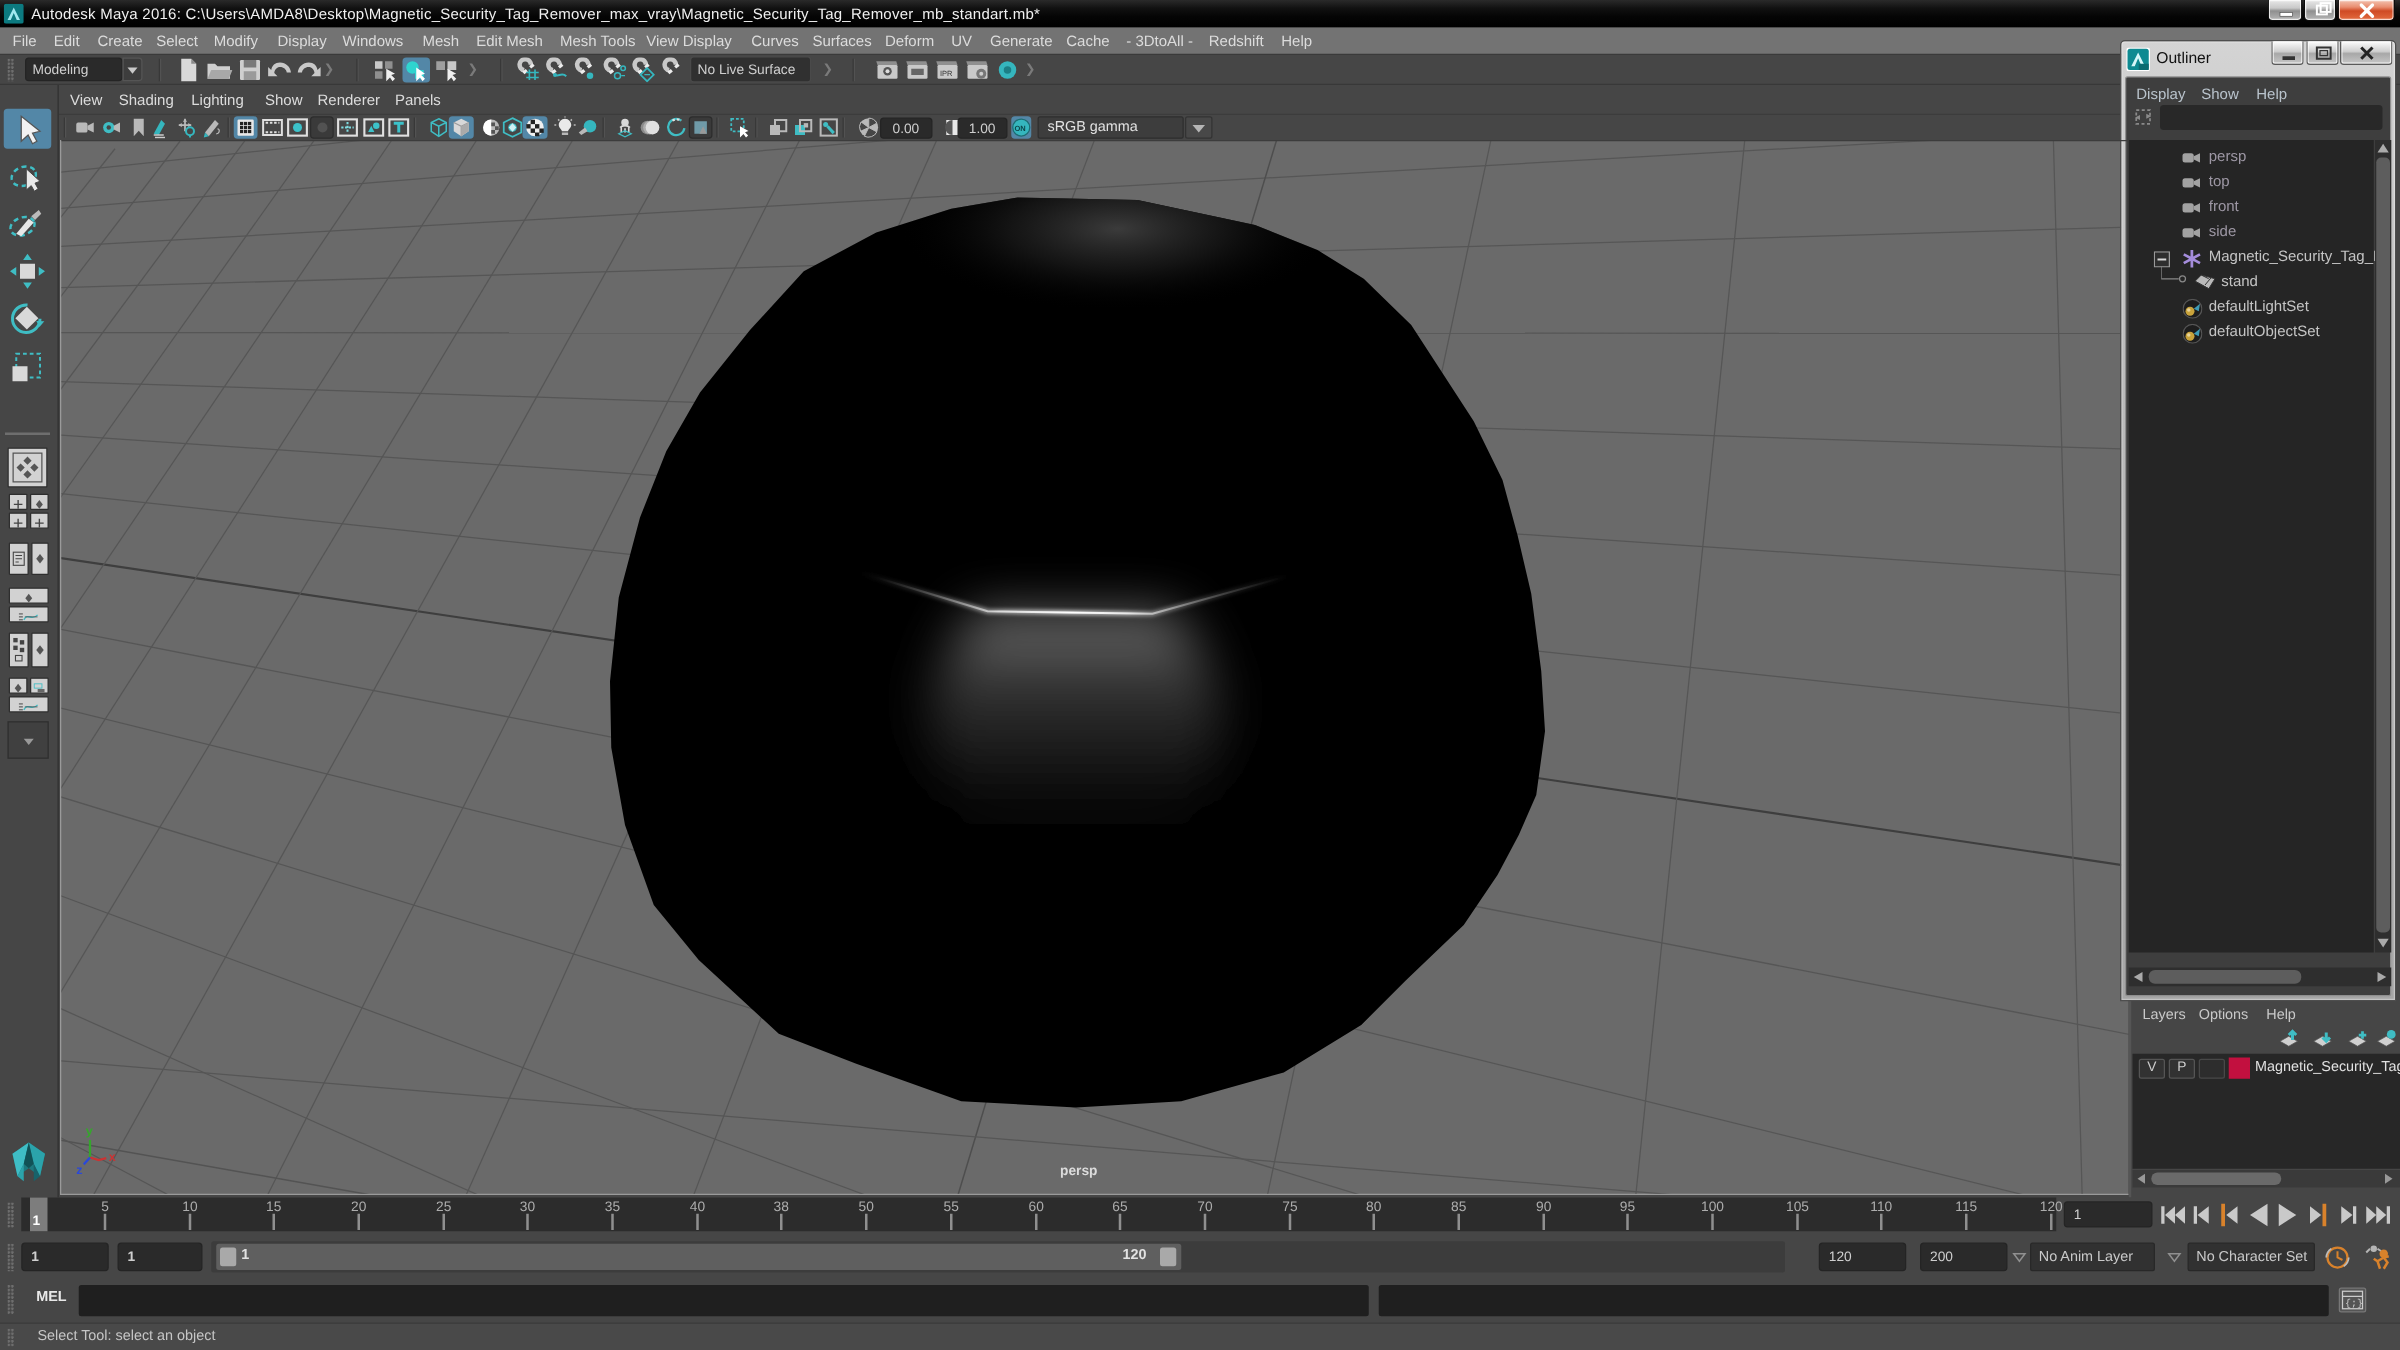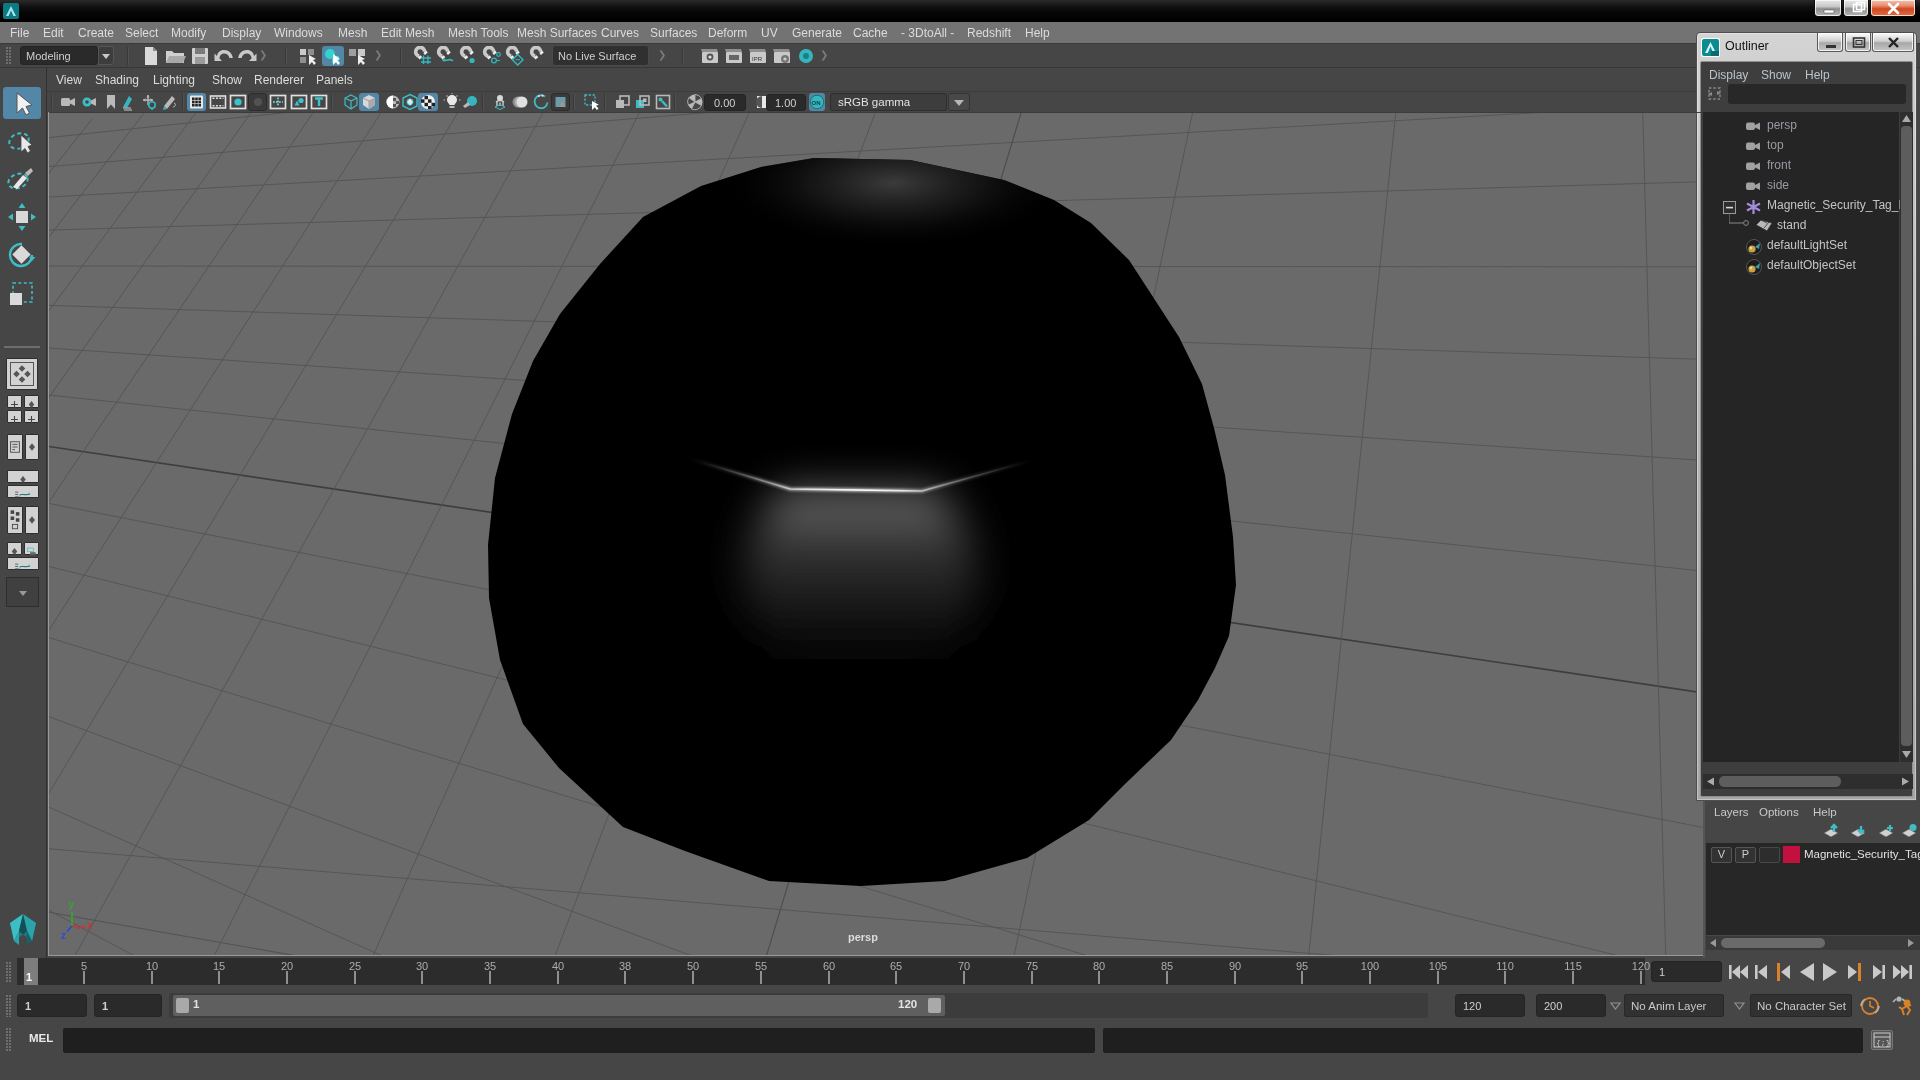--- a/index.html
+++ b/index.html
@@ -63,20 +63,21 @@
 #helpline { left:0; top:1058px; width:1920px; height:22px; background:#494949; border-top:1px solid #3a3a3a;
   font-size:11.5px; color:#c6c6c6; }
 .pbtn { position:absolute; top:0; height:22px; }
 </style></head><body>
 <div id="root">
 <div id="titlebar" class="abs">
       <svg class="abs" style="left:3px;top:3px" width="16" height="16">
         <rect width="16" height="16" rx="2" fill="#0c7a80"></rect>
         <path d="M3 13 L8 3 L13 13 L10.4 13 L8 7.4 L5.6 13 Z" fill="#9fe8ef"></path>
       </svg>
+      <span class="ttext">Autodesk Maya 2016: C:\Users\AMDA8\Desktop\Magnetic_Security_Tag_Remover_max_vray\Magnetic_Security_Tag_Remover_mb_standart.mb*</span>
       <div class="wbtn" style="left:1814px;width:28px;">
         <svg width="28" height="17">
           <rect x="9" y="10" width="10" height="3" fill="#fff" stroke="#444" stroke-width="0.5"></rect>
         </svg>
       </div>
       <div class="wbtn" style="left:1843px;width:26px;">
         <svg width="26" height="17">
           <rect x="9.5" y="4.5" width="8" height="7" fill="none" stroke="#fff" stroke-width="1.6"></rect>
           <rect x="12.5" y="2.5" width="8" height="7" fill="none" stroke="#fff" stroke-width="1.6"></rect>
         </svg>
@@ -91,21 +92,21 @@
       <span class="mitem" style="left:10px">File</span>
       <span class="mitem" style="left:43px">Edit</span>
       <span class="mitem" style="left:78px">Create</span>
       <span class="mitem" style="left:125px">Select</span>
       <span class="mitem" style="left:171px">Modify</span>
       <span class="mitem" style="left:222px">Display</span>
       <span class="mitem" style="left:274px">Windows</span>
       <span class="mitem" style="left:338px">Mesh</span>
       <span class="mitem" style="left:381px">Edit Mesh</span>
       <span class="mitem" style="left:448px">Mesh Tools</span>
-      <span class="mitem" style="left:517px">Mesh Surfaces</span>
+      <span class="mitem" style="left:517px">View Display</span>
       <span class="mitem" style="left:601px">Curves</span>
       <span class="mitem" style="left:650px">Surfaces</span>
       <span class="mitem" style="left:708px">Deform</span>
       <span class="mitem" style="left:761px">UV</span>
       <span class="mitem" style="left:792px">Generate</span>
       <span class="mitem" style="left:853px">Cache</span>
       <span class="mitem" style="left:901px">- 3DtoAll -</span>
       <span class="mitem" style="left:967px">Redshift</span>
       <span class="mitem" style="left:1025px">Help</span>
     </div>
@@ -895,12 +896,16 @@
       <div class="grip" style="left:6px;top:6px;height:24px;"></div>
       <div class="abs" style="left:29px;top:10px;color:#e8e8e8;font-size:11.5px;font-weight:bold;">MEL</div>
       <div class="abs" style="left:63px;top:6px;width:1032px;height:25px;background:#1f1f1f;border-radius:2px;"></div>
       <div class="abs" style="left:1103px;top:6px;width:760px;height:25px;background:#1f1f1f;border-radius:2px;"></div>
       <div class="abs" style="left:1871px;top:8px;width:22px;height:20px;background:#555;border:1px solid #777;border-radius:2px;"><svg width="20" height="18">
           <rect x="2" y="2" width="16" height="14" fill="none" stroke="#ccc"></rect>
           <path d="M2 6 H18" stroke="#ccc"></path>
           <text x="4" y="14" font-size="8" fill="#ccc" font-family="Liberation Mono">{;}</text>
         </svg></div>
     </div>
+    <div id="helpline" class="abs">
+      <div class="grip" style="left:6px;top:4px;height:14px;"></div>
+      <span class="abs" style="left:30px;top:4px;">Select Tool: select an object</span>
+    </div>
   </div>
 </body></html>

